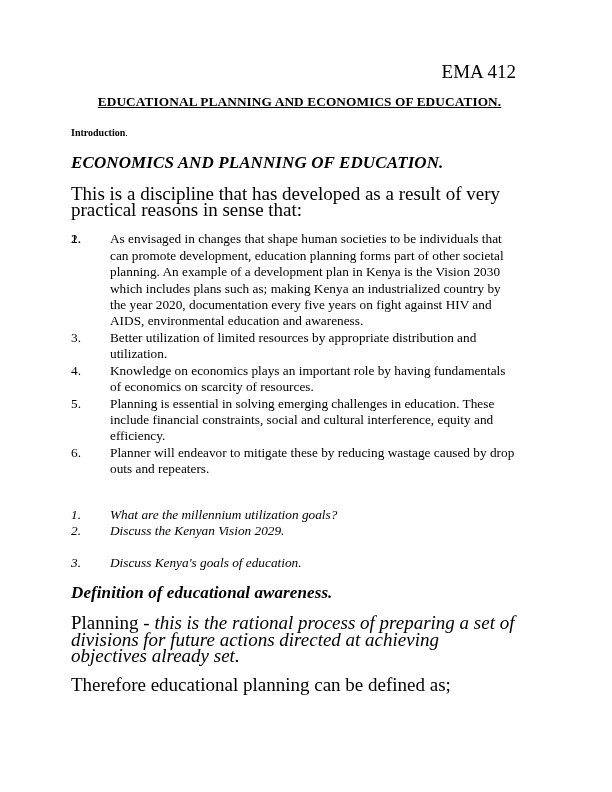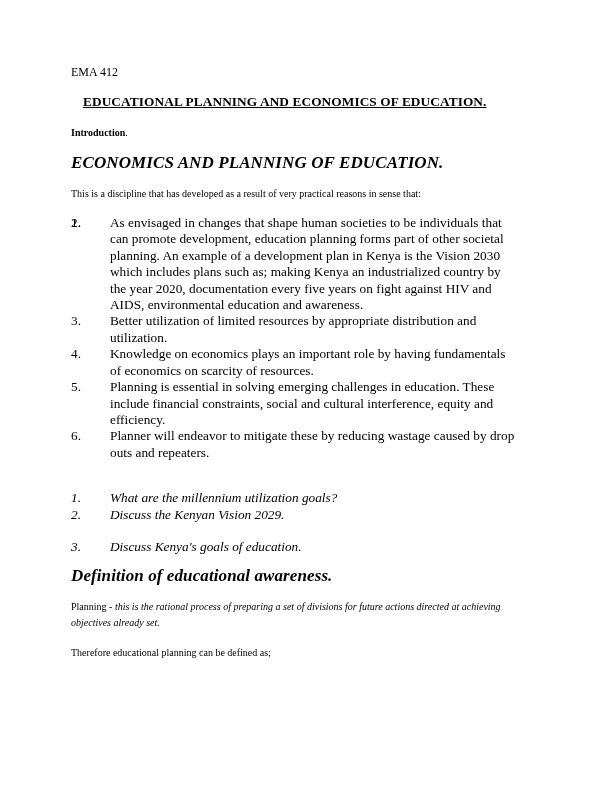--- a/index.html
+++ b/index.html
@@ -19,37 +19,39 @@
     overflow: hidden;
     box-sizing: border-box;
   }
   .content {
     position: absolute;
     left: 71px;
     top: 64px;
     width: 445px;
   }
   .para {
-    font-size: 10px;
+    font-size: 19px;
     line-height: 16.4px;
     margin: 0 0 13px 0;
     text-align: left;
   }
   .doc-code {
-    font-size: 12px;
+    font-size: 19px;
     line-height: 16.4px;
     margin: 0 0 14px 0;
+    text-align: right;
   }
   .h-underline {
     font-size: 13.3px;
     line-height: 16.4px;
     font-weight: bold;
     text-decoration: underline;
     margin: 0 0 14px 12px;
     letter-spacing: 0.1px;
+    text-align: center;
   }
   .h-bold {
     font-size: 10px;
     line-height: 16.4px;
     font-weight: bold;
     margin: 0 0 14px 0;
     font-family: Liberation Serif, serif;
   }
   .h-bold .tail {
     font-weight: normal;

